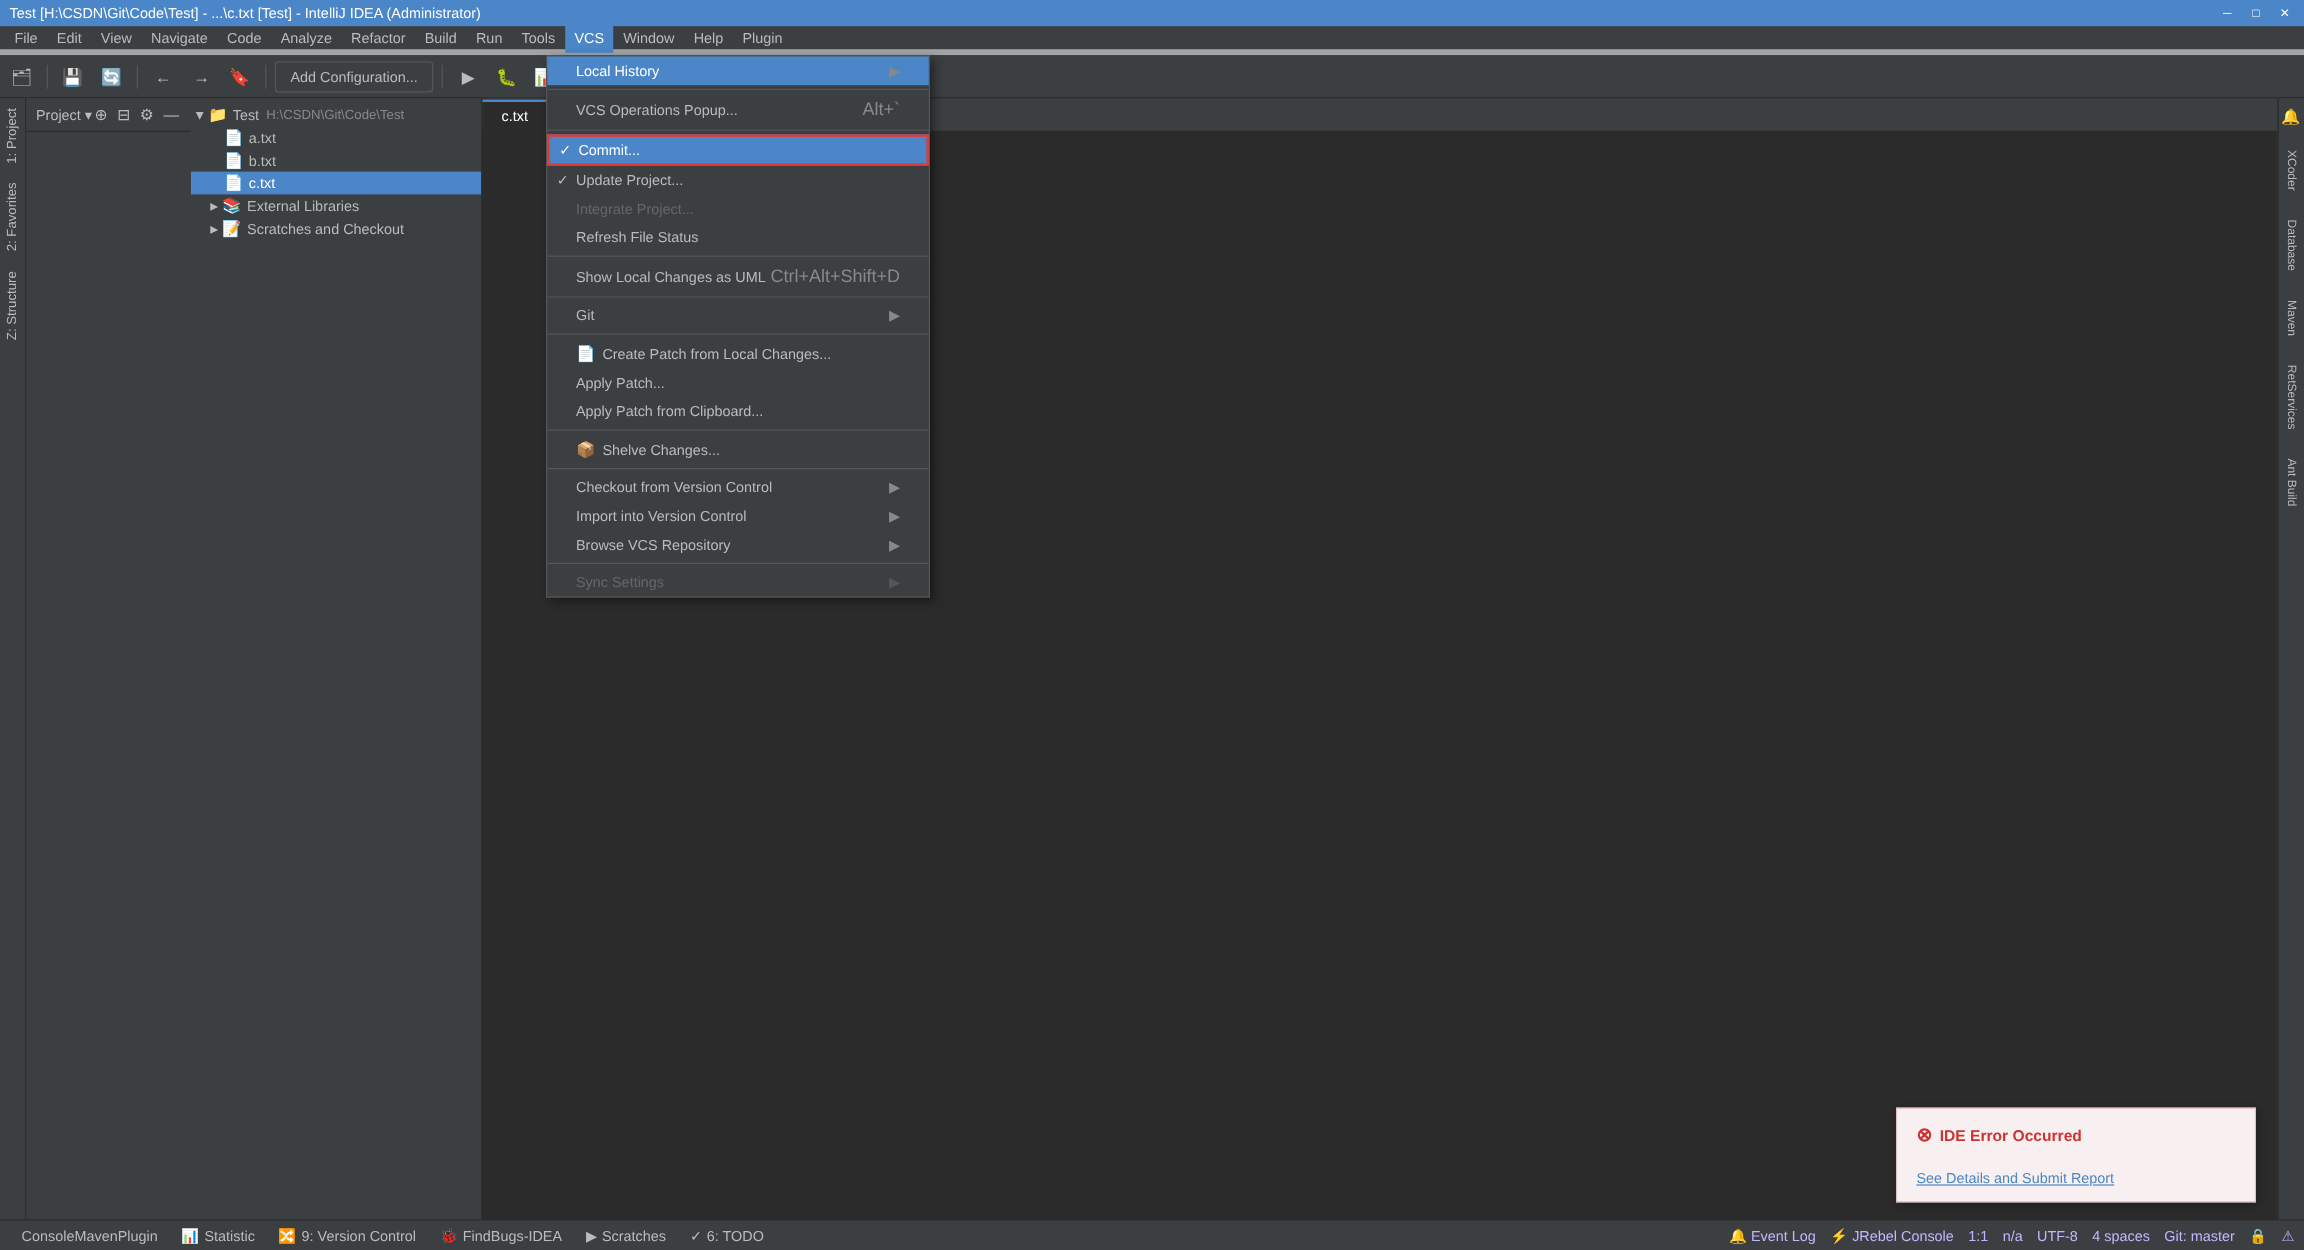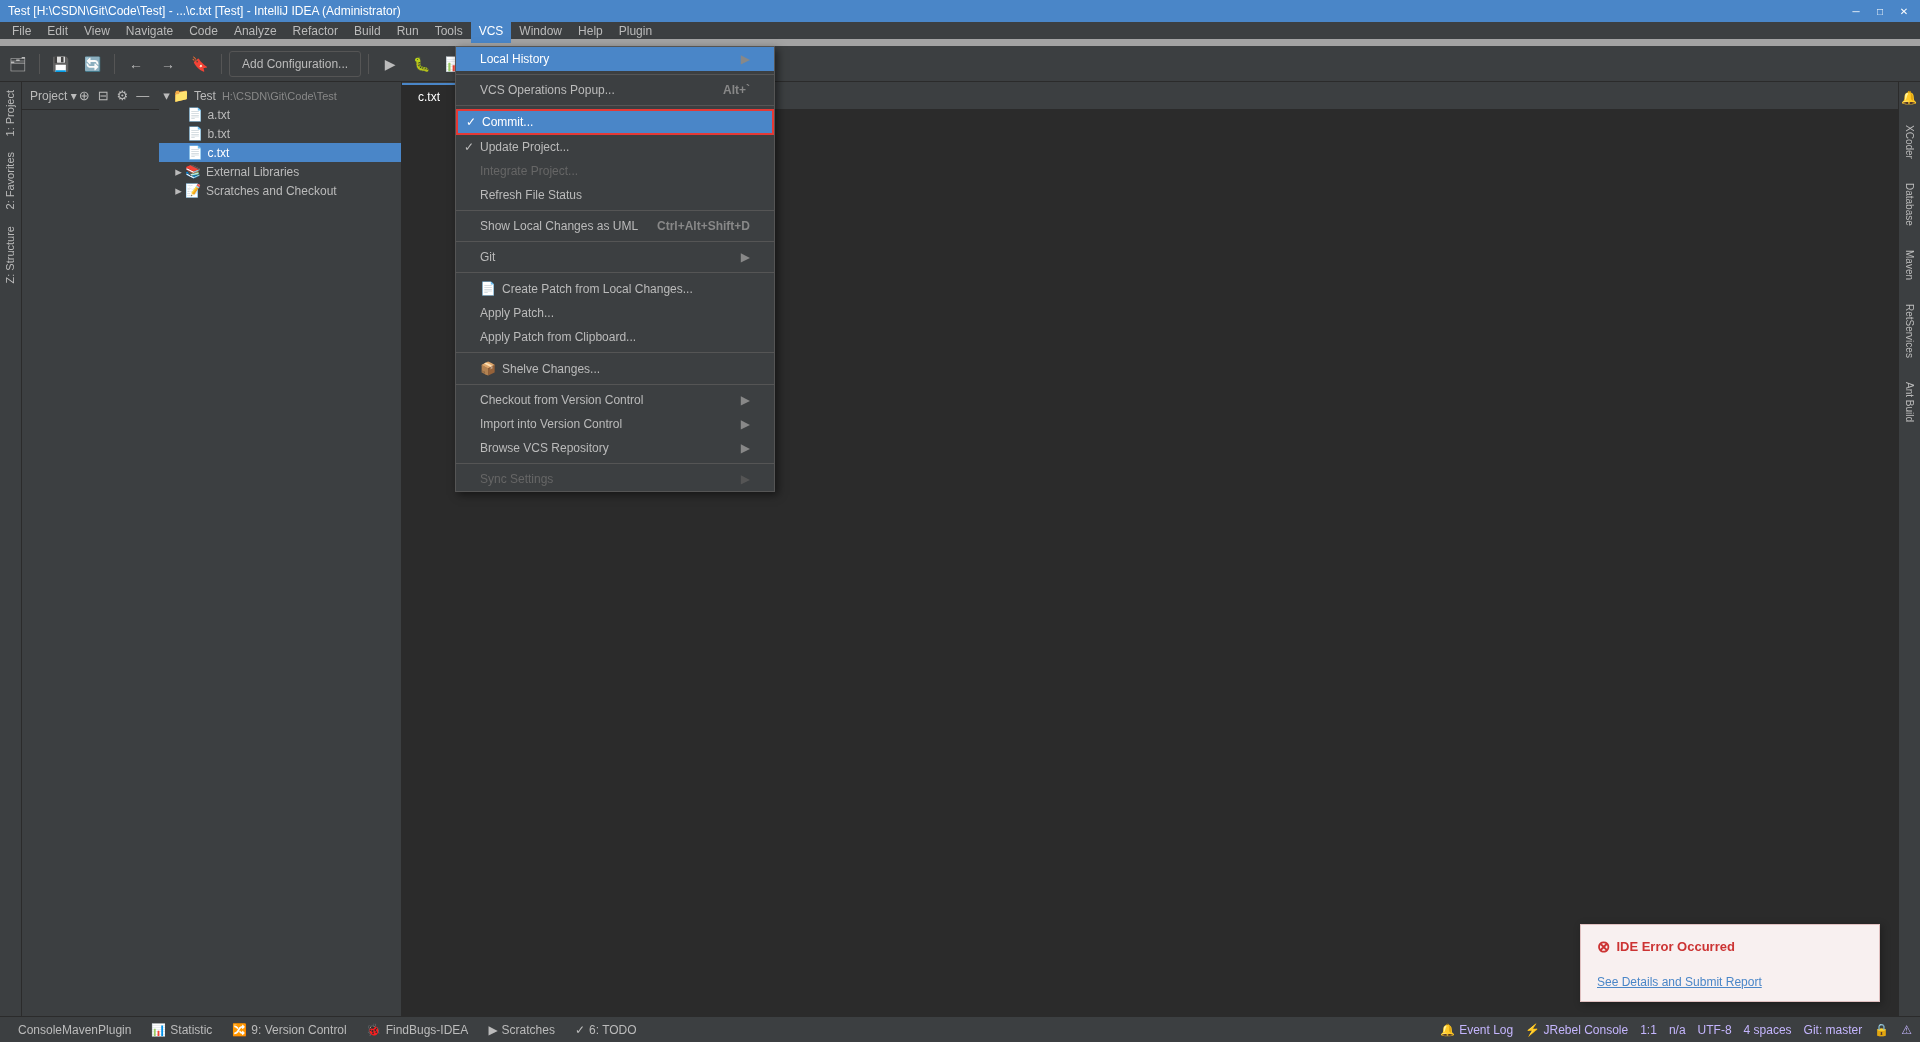--- a/index.html
+++ b/index.html
@@ -31,21 +31,21 @@
       cursor: pointer; font-size: 10px; color: white;
     }
 
     
     #menu-bar {
       background: #3c3f41;
       height: 24px;
       display: flex;
       align-items: center;
       padding: 0 4px;
-      border-bottom: 7px solid #a3a3a3;
+      border-bottom: 5px solid #a3a3a3;
     }
     .menu-item {
       color: #bbbbbb;
       padding: 2px 8px;
       cursor: pointer;
       font-size: 12px;
       height: 24px;
       display: flex;
       align-items: center;
     }
@@ -249,23 +249,22 @@
     }
     .vcs-menu-item.highlighted { background: #4a86c8; color: white; gap: 48px; }
     .vcs-menu-item.disabled { color: #666; cursor: default; }
     .vcs-menu-separator {
       height: 1px;
       background: #555;
       margin: 3px 0;
     }
     .vcs-menu-shortcut {
       margin-left: auto;
-      font-size: 12px;
+      font-size: 15px;
       color: #888;
-      font-weight: bold;
     }
     .vcs-menu-arrow { margin-left: auto; color: #888; }
     .vcs-menu-checkmark {
       position: absolute;
       left: 8px;
       color: #bbbbbb;
     }
     .vcs-menu-icon {
       margin-right: 6px;
       font-size: 13px;

